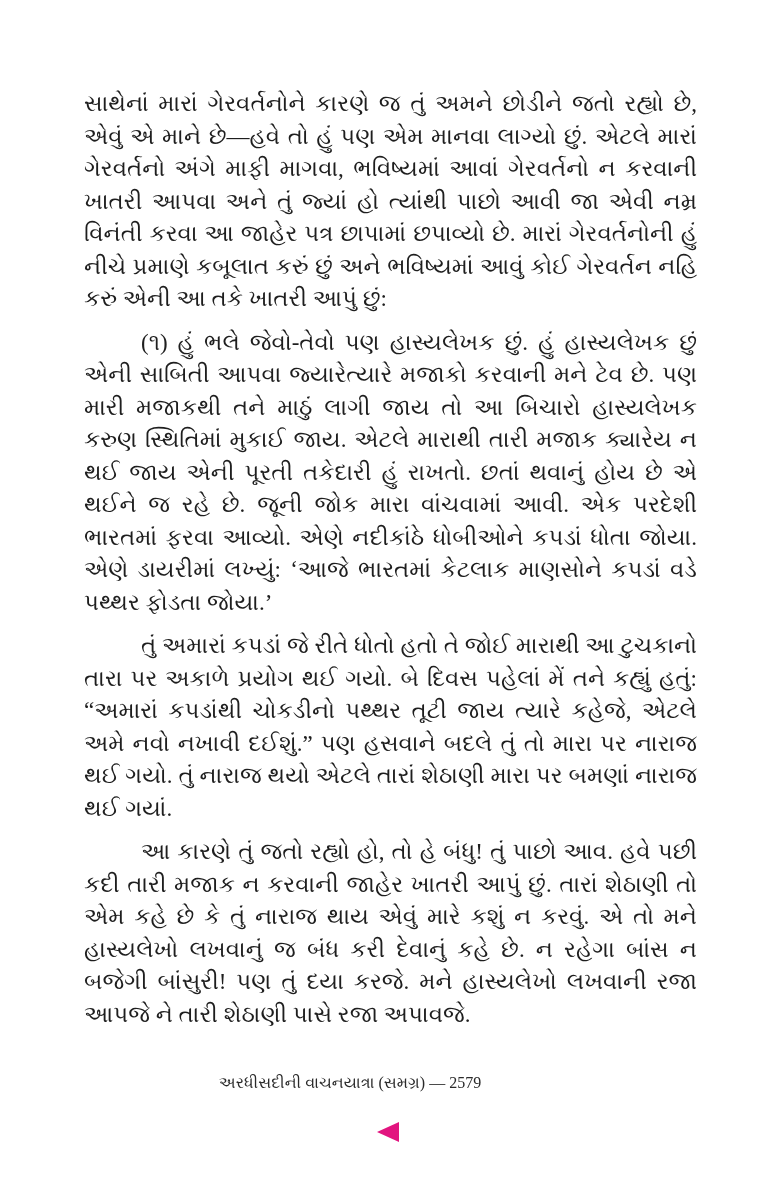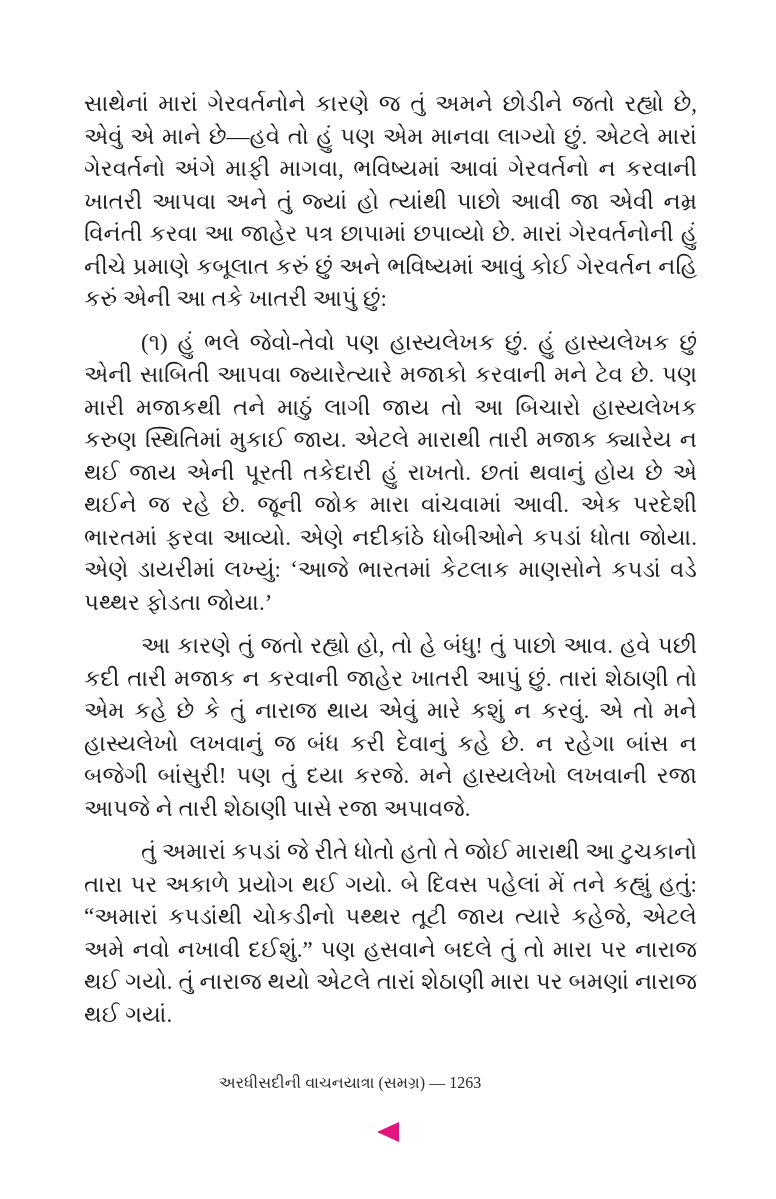--- a/index.html
+++ b/index.html
@@ -60,23 +60,23 @@
   }
 </style>
 </head>
 <body>
 
 <div class="page">
 
   <div class="text-block">
     <p class="para">સાથેનાં મારાં ગેરવર્તનોને કારણે જ તું અમને છોડીને જતો રહ્યો છે, એવું એ માને છે—હવે તો હું પણ એમ માનવા લાગ્યો છું. એટલે મારાં ગેરવર્તનો અંગે માફી માગવા, ભવિષ્યમાં આવાં ગેરવર્તનો ન કરવાની ખાતરી આપવા અને તું જ્યાં હો ત્યાંથી પાછો આવી જા એવી નમ્ર વિનંતી કરવા આ જાહેર પત્ર છાપામાં છપાવ્યો છે. મારાં ગેરવર્તનોની હું નીચે પ્રમાણે કબૂલાત કરું છું અને ભવિષ્યમાં આવું કોઈ ગેરવર્તન નહિ કરું એની આ તકે ખાતરી આપું છું:</p>
     <p class="para indent">(૧) હું ભલે જેવો-તેવો પણ હાસ્યલેખક છું. હું હાસ્યલેખક છું એની સાબિતી આપવા જ્યારેત્યારે મજાકો કરવાની મને ટેવ છે. પણ મારી મજાકથી તને માઠું લાગી જાય તો આ બિચારો હાસ્યલેખક કરુણ સ્થિતિમાં મુકાઈ જાય. એટલે મારાથી તારી મજાક ક્યારેય ન થઈ જાય એની પૂરતી તકેદારી હું રાખતો. છતાં થવાનું હોય છે એ થઈને જ રહે છે. જૂની જોક મારા વાંચવામાં આવી. એક પરદેશી ભારતમાં ફરવા આવ્યો. એણે નદીકાંઠે ધોબીઓને કપડાં ધોતા જોયા. એણે ડાયરીમાં લખ્યું: ‘આજે ભારતમાં કેટલાક માણસોને કપડાં વડે પથ્થર ફોડતા જોયા.’</p>
+    <p class="para indent">તું અમારાં કપડાં જે રીતે ધોતો હતો તે જોઈ મારાથી આ ટુચકાનો તારા પર અકાળે પ્રયોગ થઈ ગયો. બે દિવસ પહેલાં મેં તને કહ્યું હતું: “અમારાં કપડાંથી ચોકડીનો પથ્થર તૂટી જાય ત્યારે કહેજે, એટલે અમે નવો નખાવી દઈશું.” પણ હસવાને બદલે તું તો મારા પર નારાજ થઈ ગયો. તું નારાજ થયો એટલે તારાં શેઠાણી મારા પર બમણાં નારાજ થઈ ગયાં.</p>
     <p class="para indent">આ કારણે તું જતો રહ્યો હો, તો હે બંધુ! તું પાછો આવ. હવે પછી કદી તારી મજાક ન કરવાની જાહેર ખાતરી આપું છું. તારાં શેઠાણી તો એમ કહે છે કે તું નારાજ થાય એવું મારે કશું ન કરવું. એ તો મને હાસ્યલેખો લખવાનું જ બંધ કરી દેવાનું કહે છે. ન રહેગા બાંસ ન બજેગી બાંસુરી! પણ તું દયા કરજે. મને હાસ્યલેખો લખવાની રજા આપજે ને તારી શેઠાણી પાસે રજા અપાવજે.</p>
-    <p class="para indent">તું અમારાં કપડાં જે રીતે ધોતો હતો તે જોઈ મારાથી આ ટુચકાનો તારા પર અકાળે પ્રયોગ થઈ ગયો. બે દિવસ પહેલાં મેં તને કહ્યું હતું: “અમારાં કપડાંથી ચોકડીનો પથ્થર તૂટી જાય ત્યારે કહેજે, એટલે અમે નવો નખાવી દઈશું.” પણ હસવાને બદલે તું તો મારા પર નારાજ થઈ ગયો. તું નારાજ થયો એટલે તારાં શેઠાણી મારા પર બમણાં નારાજ થઈ ગયાં.</p>
   </div>
 
   <div class="footer">
-    <span class="footer-caption">અરધીસદીની વાચનયાત્રા (સમગ્ર) — 1263</span>
+    <span class="footer-caption">અરધીસદીની વાચનયાત્રા (સમગ્ર) — 2579</span>
   </div>
 
   <div class="nav-arrow"></div>
 
 </div>
 
 </body></html>

